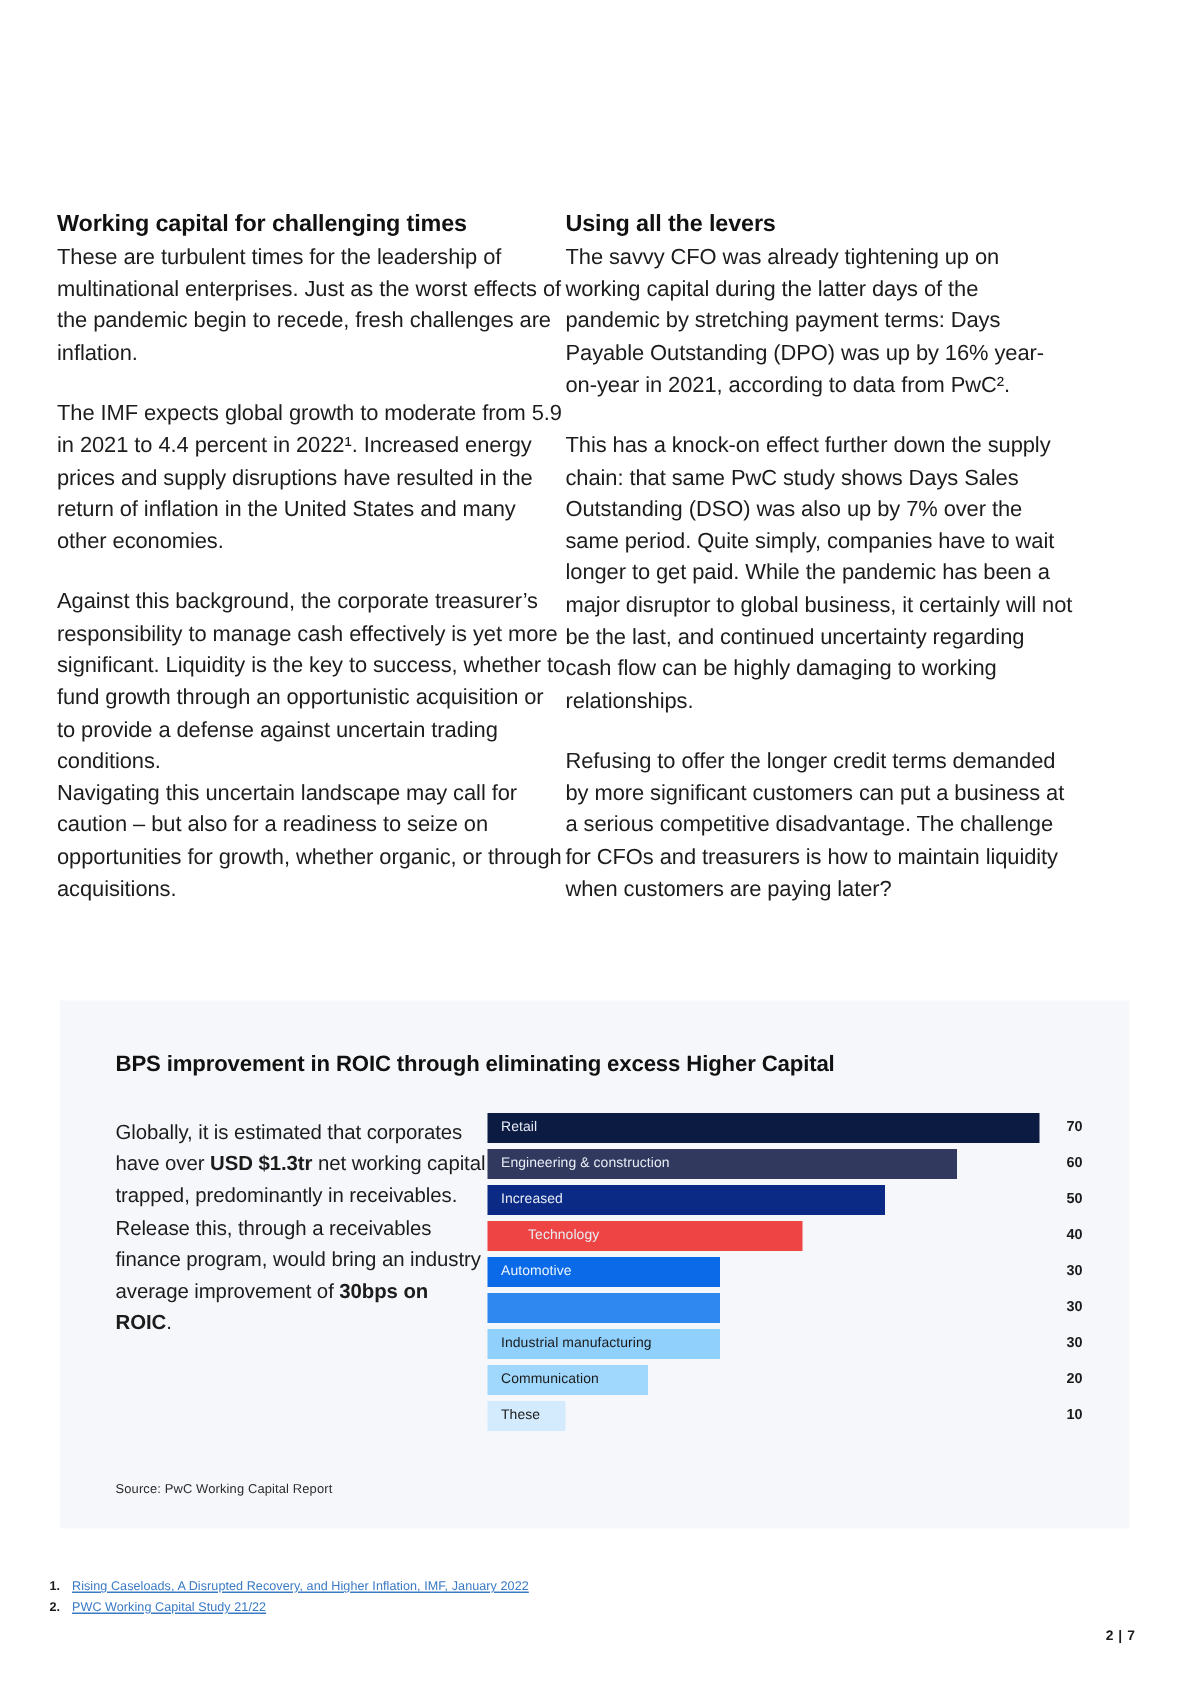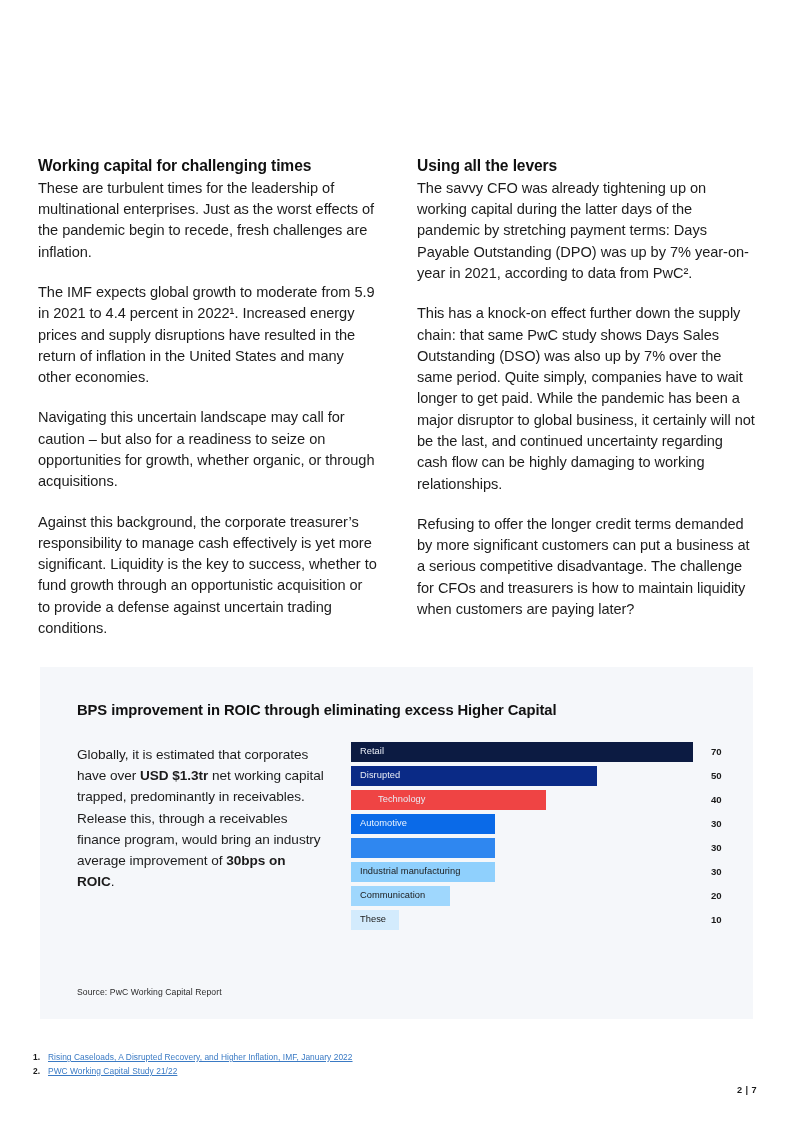--- a/index.html
+++ b/index.html
@@ -13,24 +13,24 @@
     position: relative;
     font-family: "Liberation Sans", sans-serif;
     color: #1a1a1a;
     overflow: hidden;
   }
 
   
   .article {
     position: absolute;
     left: 38px;
-    top: 156px;
+    top: 140px;
     width: 718px;
     display: flex;
-    gap: 40px;
+    align-items: flex-end;
   }
   .col {
     width: 339px;
   }
   .col-head {
     font-size: 15.6px;
     font-weight: bold;
     line-height: 1.33;
     letter-spacing: -0.1px;
     margin: 0 0 1px 0;
@@ -64,21 +64,20 @@
     color: #111111;
     letter-spacing: -0.1px;
     white-space: nowrap;
   }
   .panel-body {
     position: absolute;
     left: 37px;
     top: 75px;
     right: 18px;
     display: flex;
-    gap: 26px;
   }
   .panel-text {
     width: 248px;
     font-size: 13.6px;
     line-height: 1.56;
     color: #1c1c1c;
     letter-spacing: -0.05px;
     padding-top: 2px;
   }
   .panel-text b { font-weight: bold; }
@@ -170,27 +169,27 @@
 </style>
 </head>
 <body>
 
 <div class="article">
 
   <div class="col">
     <h2 class="col-head">Working capital for challenging times</h2>
     <p class="para">These are turbulent times for the leadership of multinational enterprises. Just as the worst effects of the pandemic begin to recede, fresh challenges are inflation.</p>
     <p class="para">The IMF expects global growth to moderate from 5.9 in 2021 to 4.4 percent in 2022¹. Increased energy prices and supply disruptions have resulted in the return of inflation in the United States and many other economies.</p>
+    <p class="para tight">Against this background, the corporate treasurer’s responsibility to manage cash effectively is yet more significant. Liquidity is the key to success, whether to fund growth through an opportunistic acquisition or to provide a defense against uncertain trading conditions.</p>
     <p class="para">Navigating this uncertain landscape may call for caution – but also for a readiness to seize on opportunities for growth, whether organic, or through acquisitions.</p>
-    <p class="para tight">Against this background, the corporate treasurer’s responsibility to manage cash effectively is yet more significant. Liquidity is the key to success, whether to fund growth through an opportunistic acquisition or to provide a defense against uncertain trading conditions.</p>
   </div>
 
   <div class="col">
     <h2 class="col-head">Using all the levers</h2>
-    <p class="para">The savvy CFO was already tightening up on working capital during the latter days of the pandemic by stretching payment terms: Days Payable Outstanding (DPO) was up by 7% year-on-year in 2021, according to data from PwC².</p>
+    <p class="para">The savvy CFO was already tightening up on working capital during the latter days of the pandemic by stretching payment terms: Days Payable Outstanding (DPO) was up by 16% year-on-year in 2021, according to data from PwC².</p>
     <p class="para">This has a knock-on effect further down the supply chain: that same PwC study shows Days Sales Outstanding (DSO) was also up by 7% over the same period. Quite simply, companies have to wait longer to get paid. While the pandemic has been a major disruptor to global business, it certainly will not be the last, and continued uncertainty regarding cash flow can be highly damaging to working relationships.</p>
     <p class="para tight">Refusing to offer the longer credit terms demanded by more significant customers can put a business at a serious competitive disadvantage. The challenge for CFOs and treasurers is how to maintain liquidity when customers are paying later?</p>
   </div>
 
 </div>
 
 <div class="panel">
 
   <div class="panel-title">BPS improvement in ROIC through eliminating excess Higher Capital</div>
 
@@ -202,22 +201,30 @@
         <div class="bar-row">
           <div class="bar-track">
             <div class="bar" style="width: 100%; background: rgb(12, 27, 66);">
               <span class="bar-label" style="color: rgb(232, 236, 245);">Retail</span>
             </div>
           </div>
           <div class="bar-value">70</div>
         </div>
         <div class="bar-row">
           <div class="bar-track">
+            <div class="bar" style="width: 85%; background: rgb(49, 57, 94);">
+              <span class="bar-label" style="color: rgb(232, 236, 245);">Engineering &amp; construction</span>
+            </div>
+          </div>
+          <div class="bar-value">60</div>
+        </div>
+        <div class="bar-row">
+          <div class="bar-track">
             <div class="bar" style="width: 72%; background: rgb(10, 42, 134);">
-              <span class="bar-label" style="color: rgb(232, 236, 245);">Disrupted</span>
+              <span class="bar-label" style="color: rgb(232, 236, 245);">Increased</span>
             </div>
           </div>
           <div class="bar-value">50</div>
         </div>
         <div class="bar-row">
           <div class="bar-track">
             <div class="bar" style="width: 57%; background: #ef4444; padding-left: 27px;">
               <span class="bar-label" style="color: rgb(232, 236, 245);">Technology</span>
             </div>
           </div>

